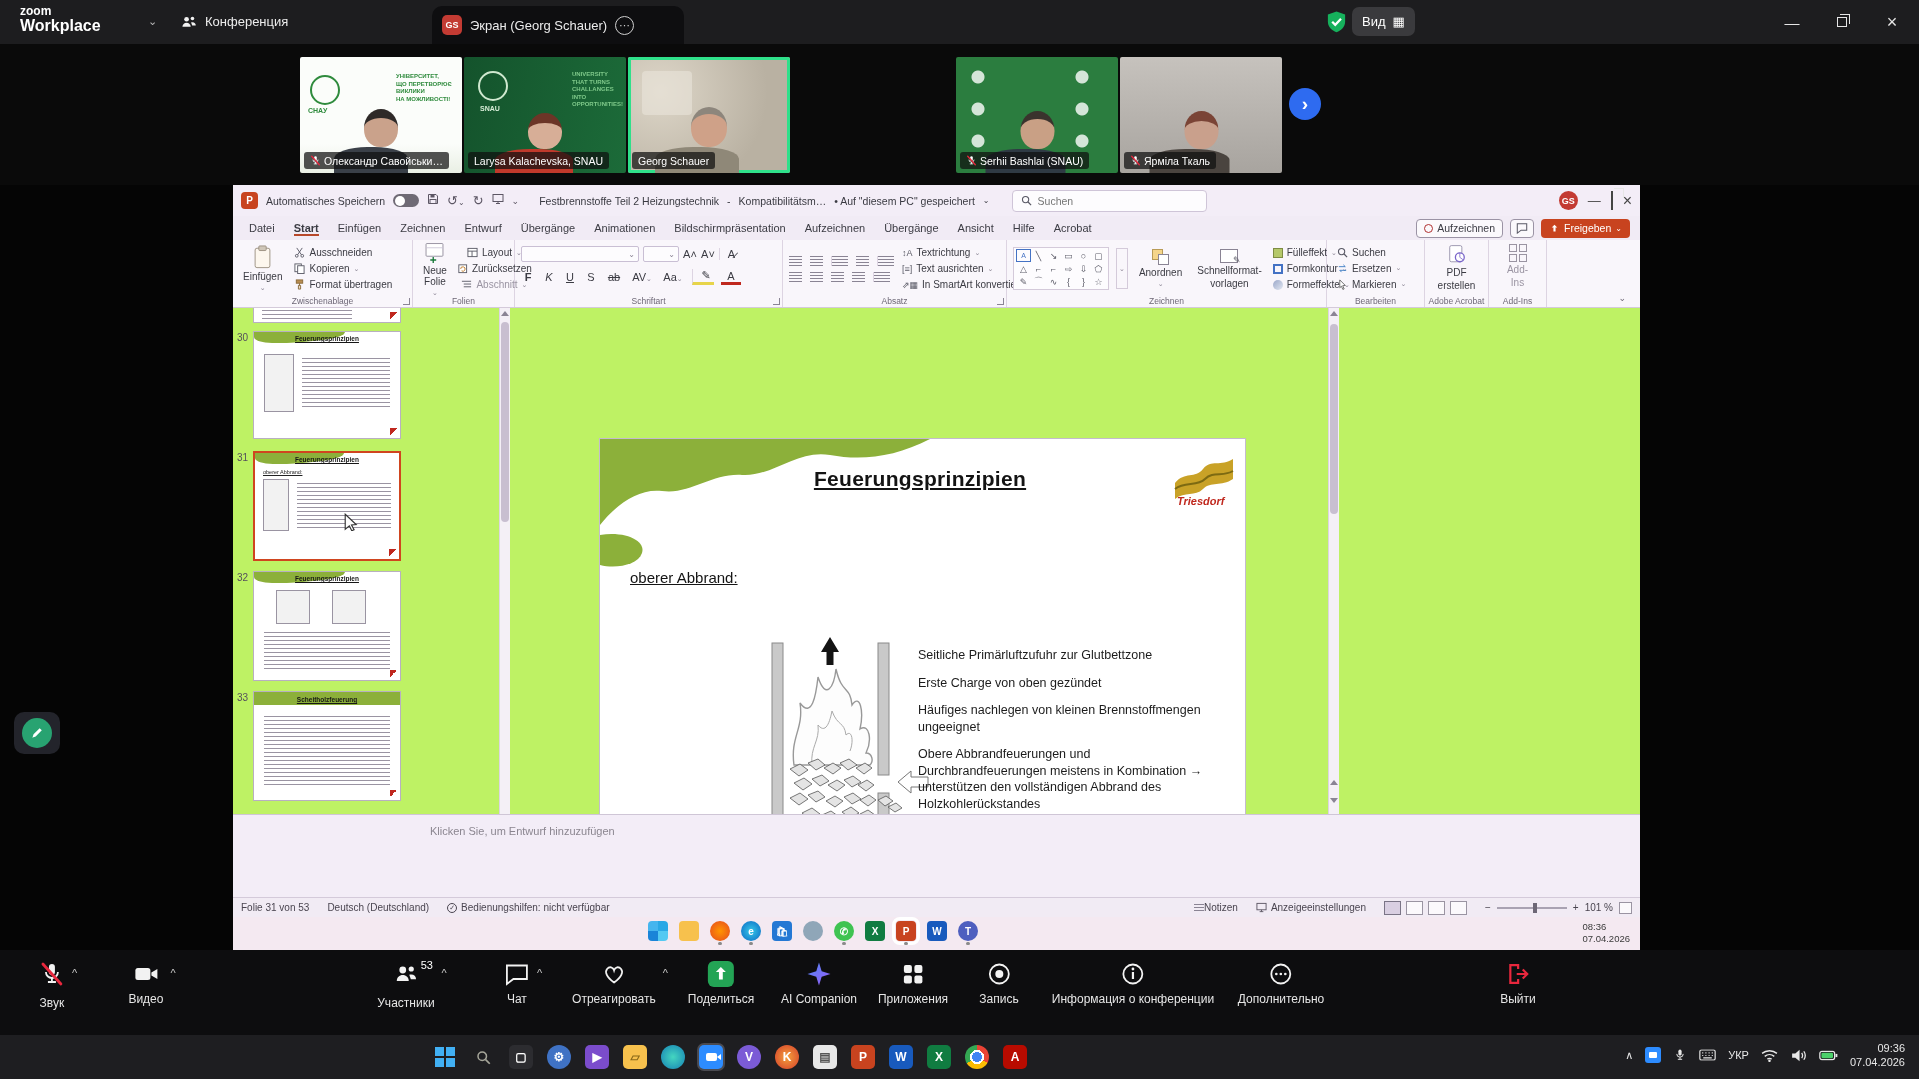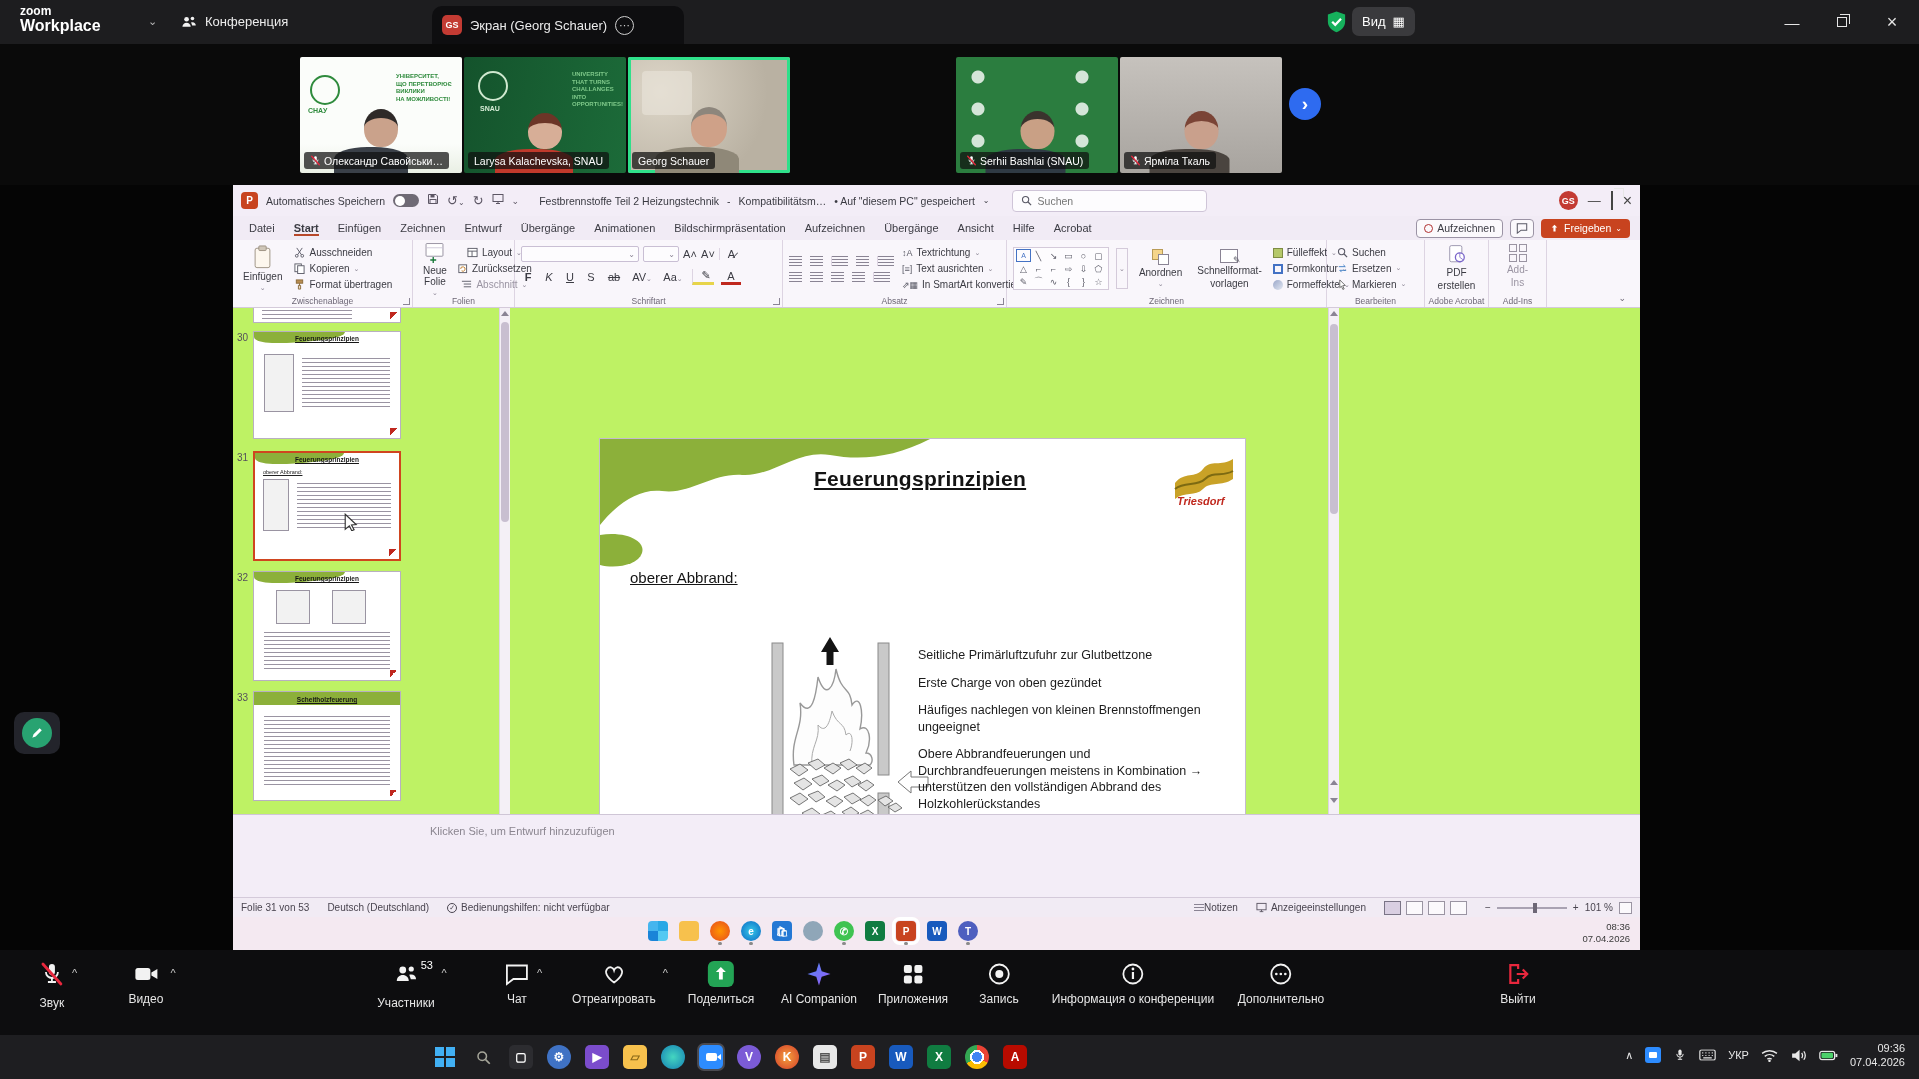--- a/index.html
+++ b/index.html
@@ -86,21 +86,21 @@
 .sl-footer-l{position:absolute;left:18px;bottom:12px;font-size:10.5px;color:#2b2b2b}
 .sl-footer-r{position:absolute;left:398px;bottom:12px;font-size:10.5px;font-weight:bold;color:#1c1c1c}
 .notes{position:absolute;left:0;top:629px;width:100%;height:83px;background:#f3edf7;border-top:1px solid #cfc6d6}
 .notes span{position:absolute;left:197px;top:10px;font-size:11px;color:#8b8690}
 .sbar{position:absolute;left:0;top:712px;width:100%;height:20px;background:#f1ebf4;border-top:1px solid #d4cada;display:flex;align-items:center;font-size:10px;color:#4a4550;padding:0 8px;gap:18px}
 .viewic{width:17px;height:14px;border:1px solid #9a94a2;background:#fbf9fc}
 .viewic.sel{background:#d9cfe2;border-color:#7a7486}
 .itask{position:absolute;left:0;top:732px;width:100%;height:33px;background:#f4e9f1}
 .appic{width:20px;height:20px;border-radius:4px;display:flex;align-items:center;justify-content:center;color:#fff;font-size:10px;font-weight:bold}
 .idot{width:4px;height:2.5px;border-radius:2px;background:#8a8a8a;margin:1px auto 0}
-.itclock{position:absolute;right:10px;top:4px;text-align:right;font-size:9.5px;color:#3a3a3a;line-height:1.25}
+.itclock{position:absolute;right:10px;top:4px;text-align:left;font-size:9.5px;color:#3a3a3a;line-height:1.25}
 
 #ztb{left:0;top:950px;width:1919px;height:85px;background:#0d0d0f}
 .zbtn{position:absolute;top:11px;transform:translateX(-50%);display:flex;align-items:flex-start}
 .zbody{display:flex;flex-direction:column;align-items:center;gap:5px}
 .zlbl{font-size:12px;color:#e6e6e6;white-space:nowrap}
 .zchev{color:#c9c9c9;font-size:11px;margin:6px 0 0 7px}
 .sharebox{width:26px;height:26px;border-radius:6px;background:#23a455;display:flex;align-items:center;justify-content:center}
 .cnt53{position:absolute;right:-14px;top:-2px;font-size:11px;color:#fff}
 
 #wtb{left:0;top:1035px;width:1919px;height:44px;background:#1e1e21}

